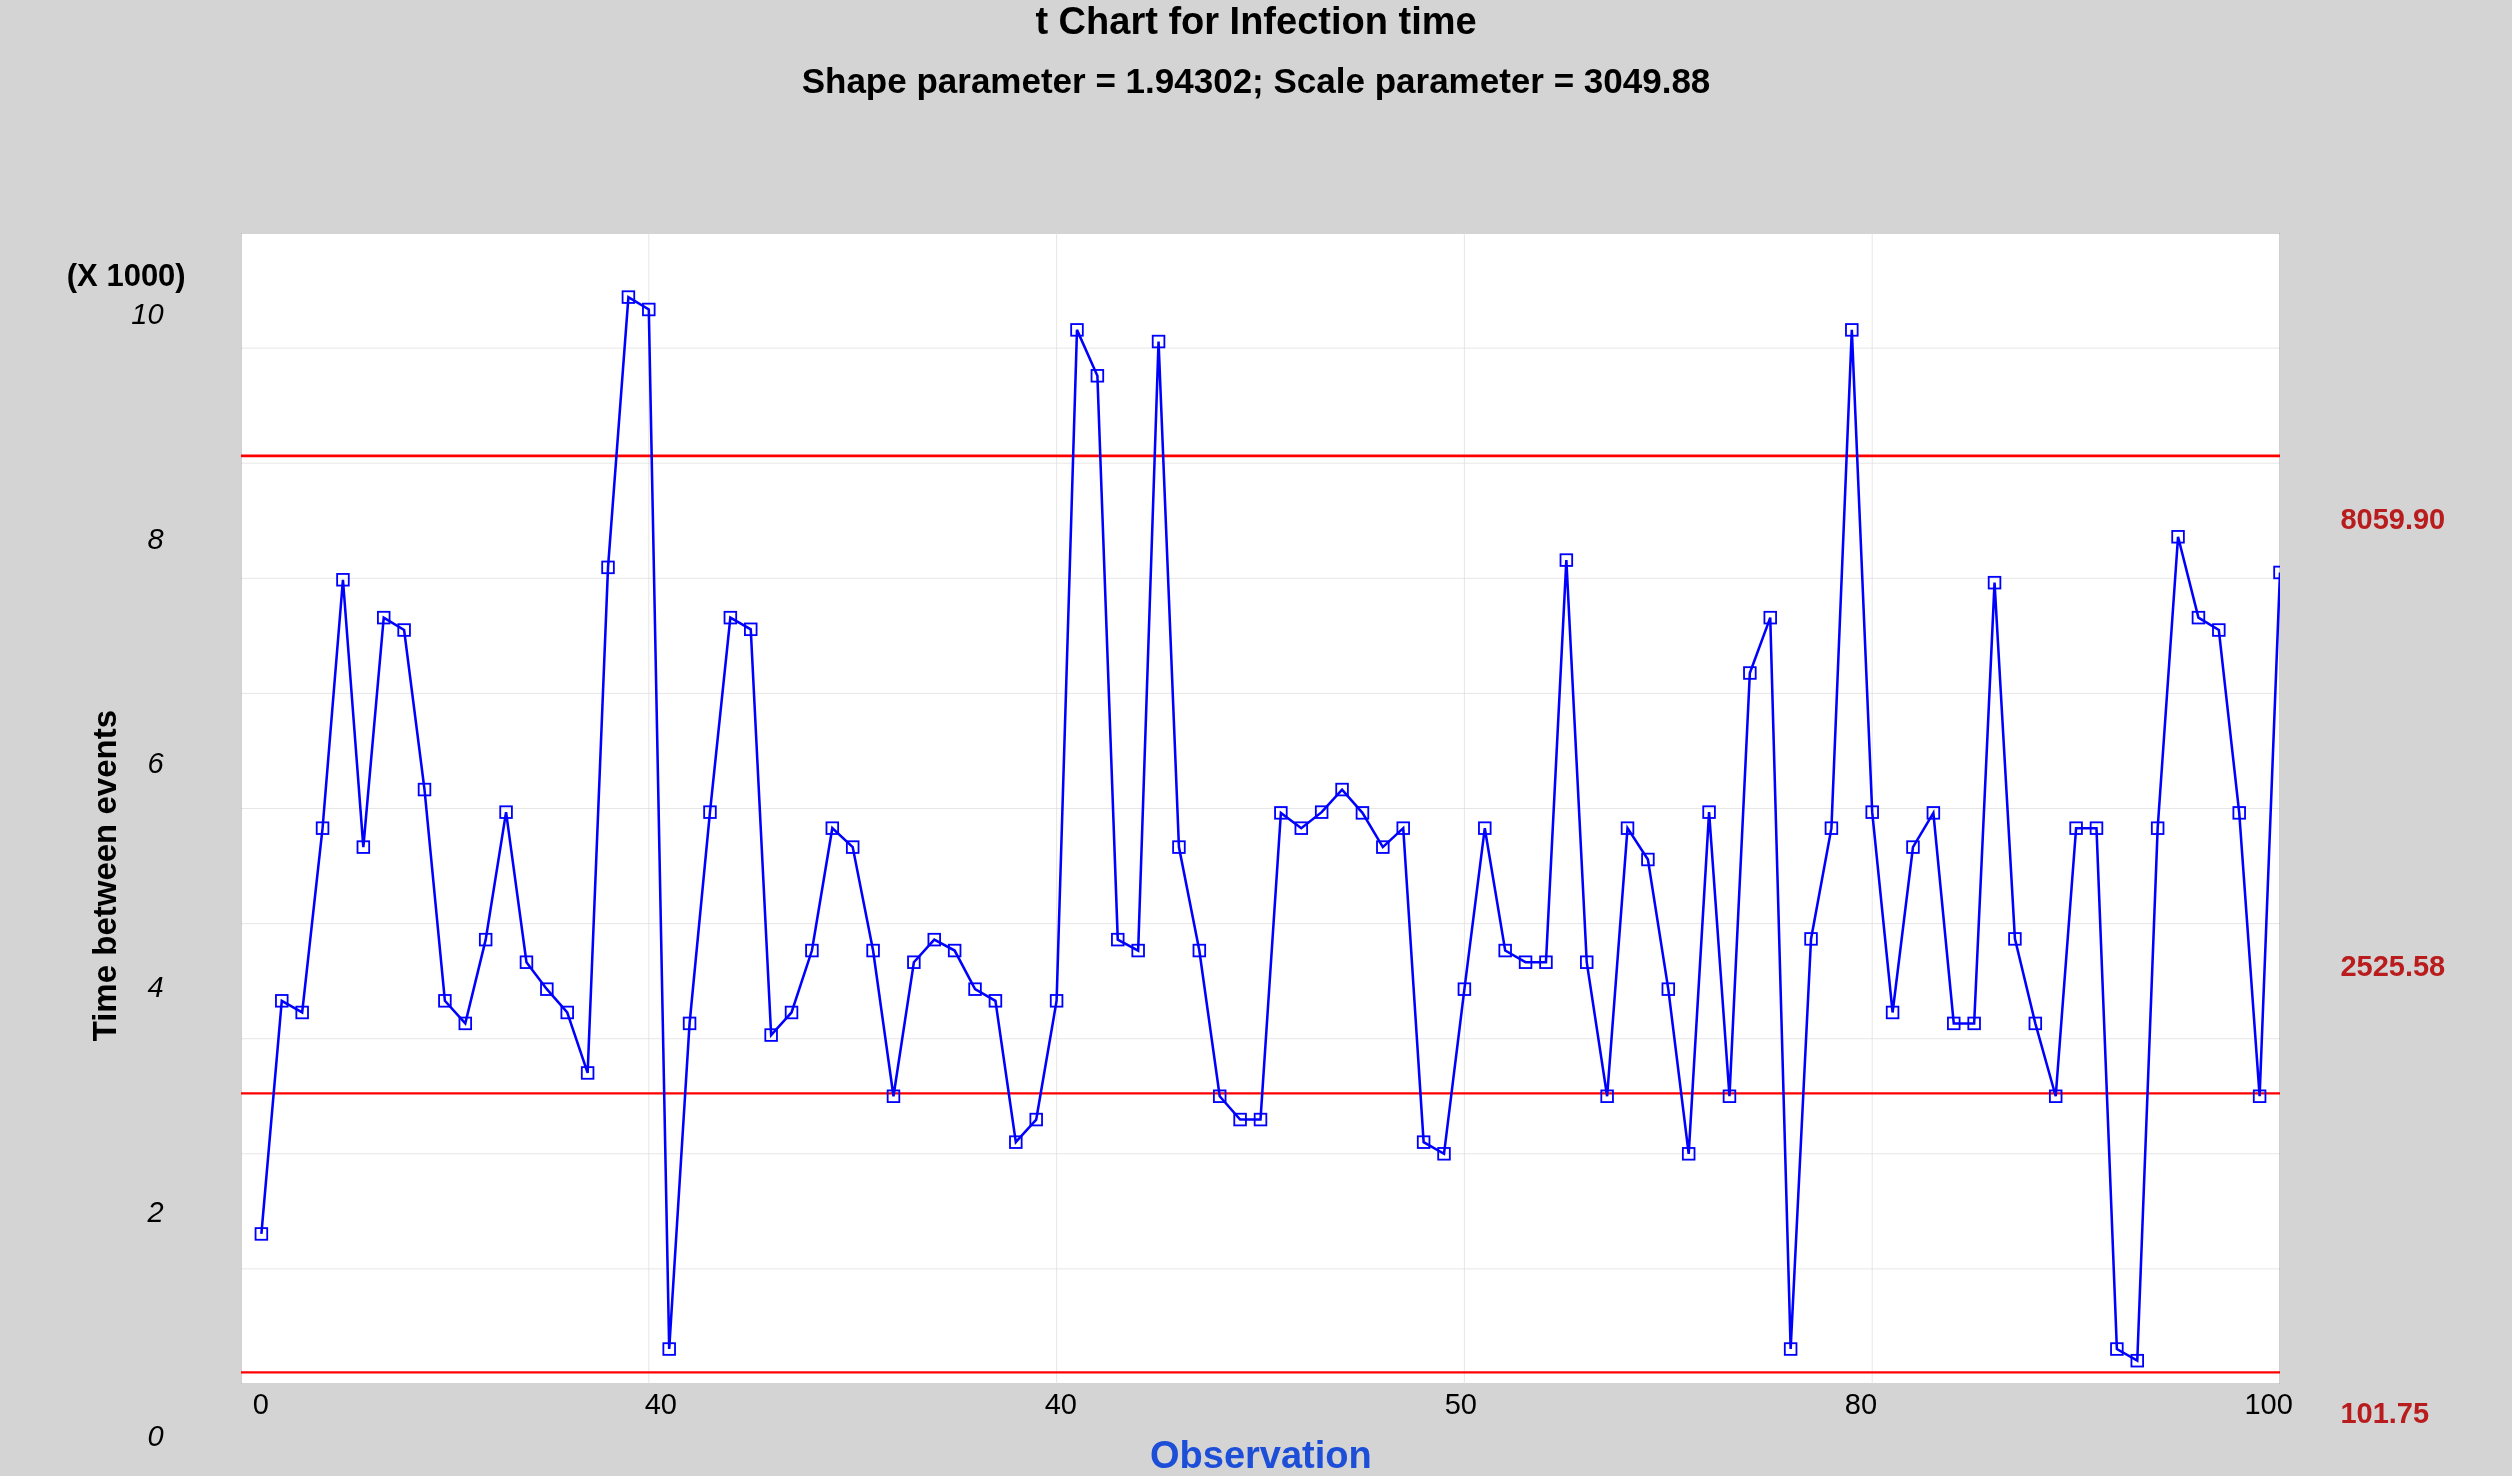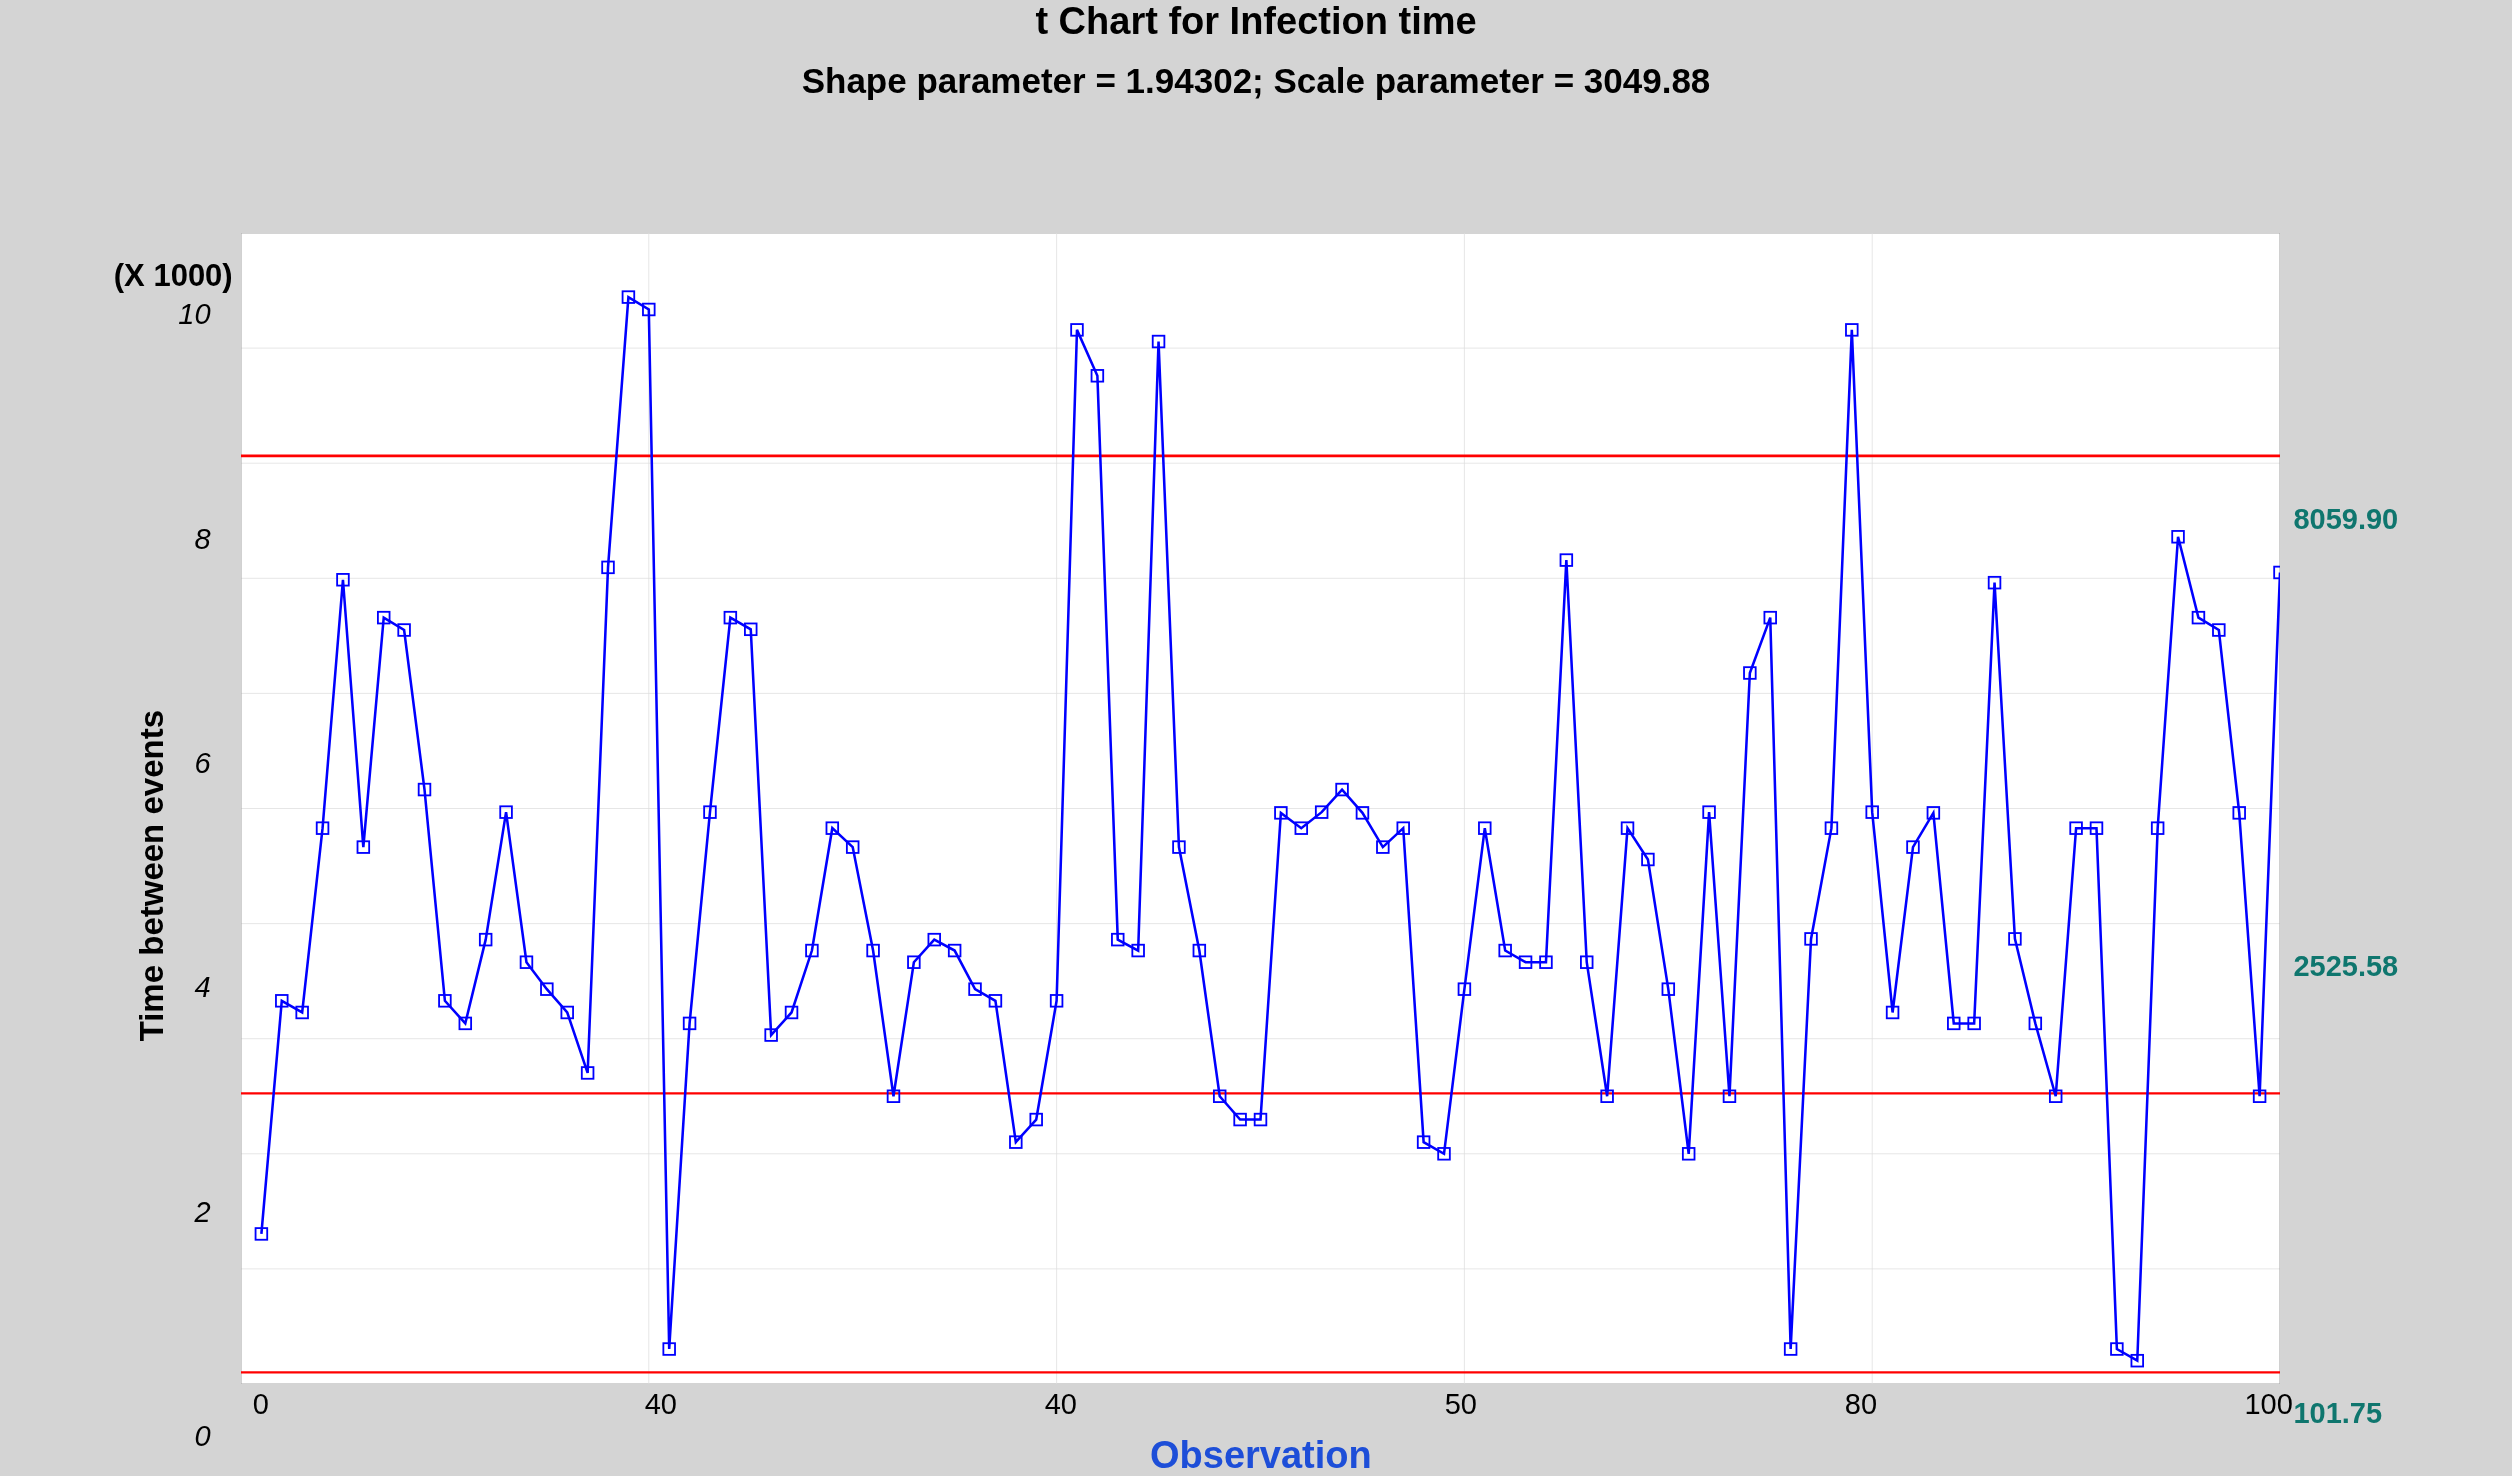--- a/index.html
+++ b/index.html
@@ -36,20 +36,21 @@
       font-size: 35px;
       font-weight: bold;
       color: #000;
       margin-top: 18px;
     }
     .chart-area {
       display: flex;
       flex-direction: row;
       align-items: center;
       position: relative;
+      gap: 47px;
     }
     .y-axis-label {
       writing-mode: vertical-rl;
       transform: rotate(180deg);
       font-size: 33px;
       font-weight: bold;
       color: #000;
       margin-right: 7.3px;
       white-space: nowrap;
     }
@@ -113,21 +114,21 @@
     }
     .right-labels {
       display: flex;
       flex-direction: column;
       justify-content: space-between;
       height: 1151px;
       margin-left: 13px;
     }
     .right-label {
       font-size: 29px;
-      color: #0f766e;
+      color: #b91c1c;
       font-weight: bold;
       white-space: nowrap;
     }
   </style>
 </head>
 <body>
 
 <div class="chart-container">
   <div class="chart-title">
     <h1>t Chart for Infection time</h1>

